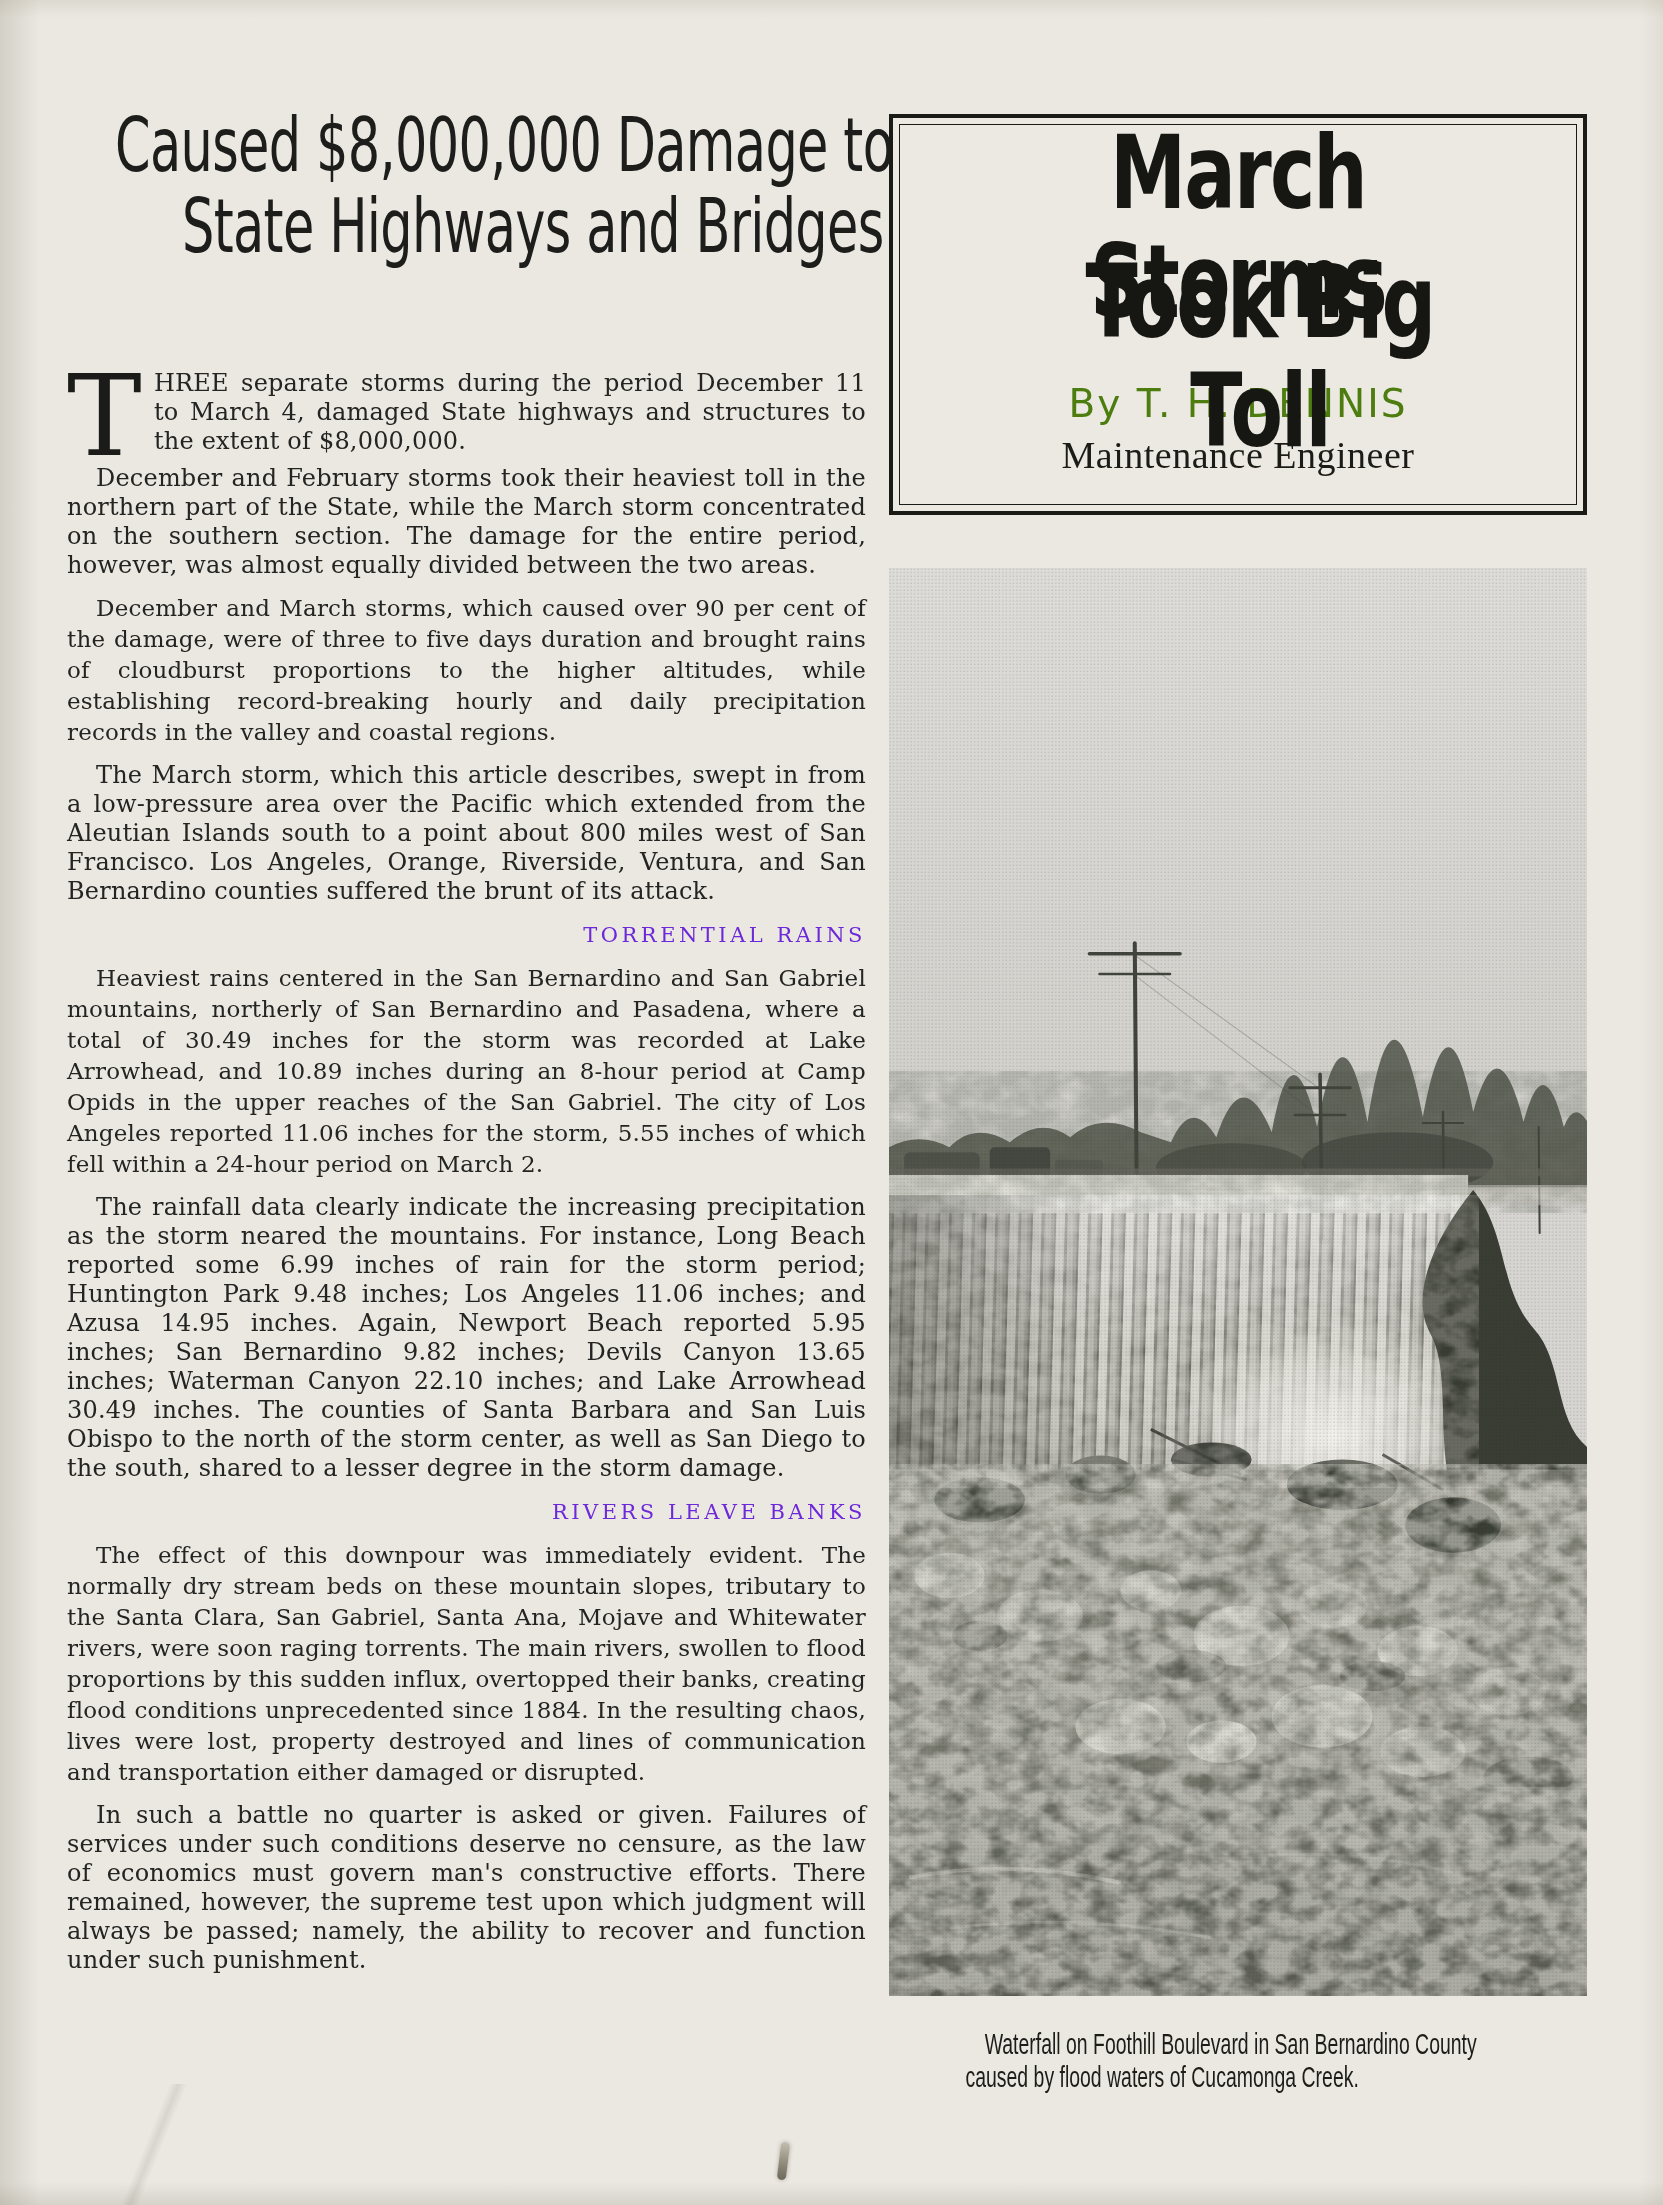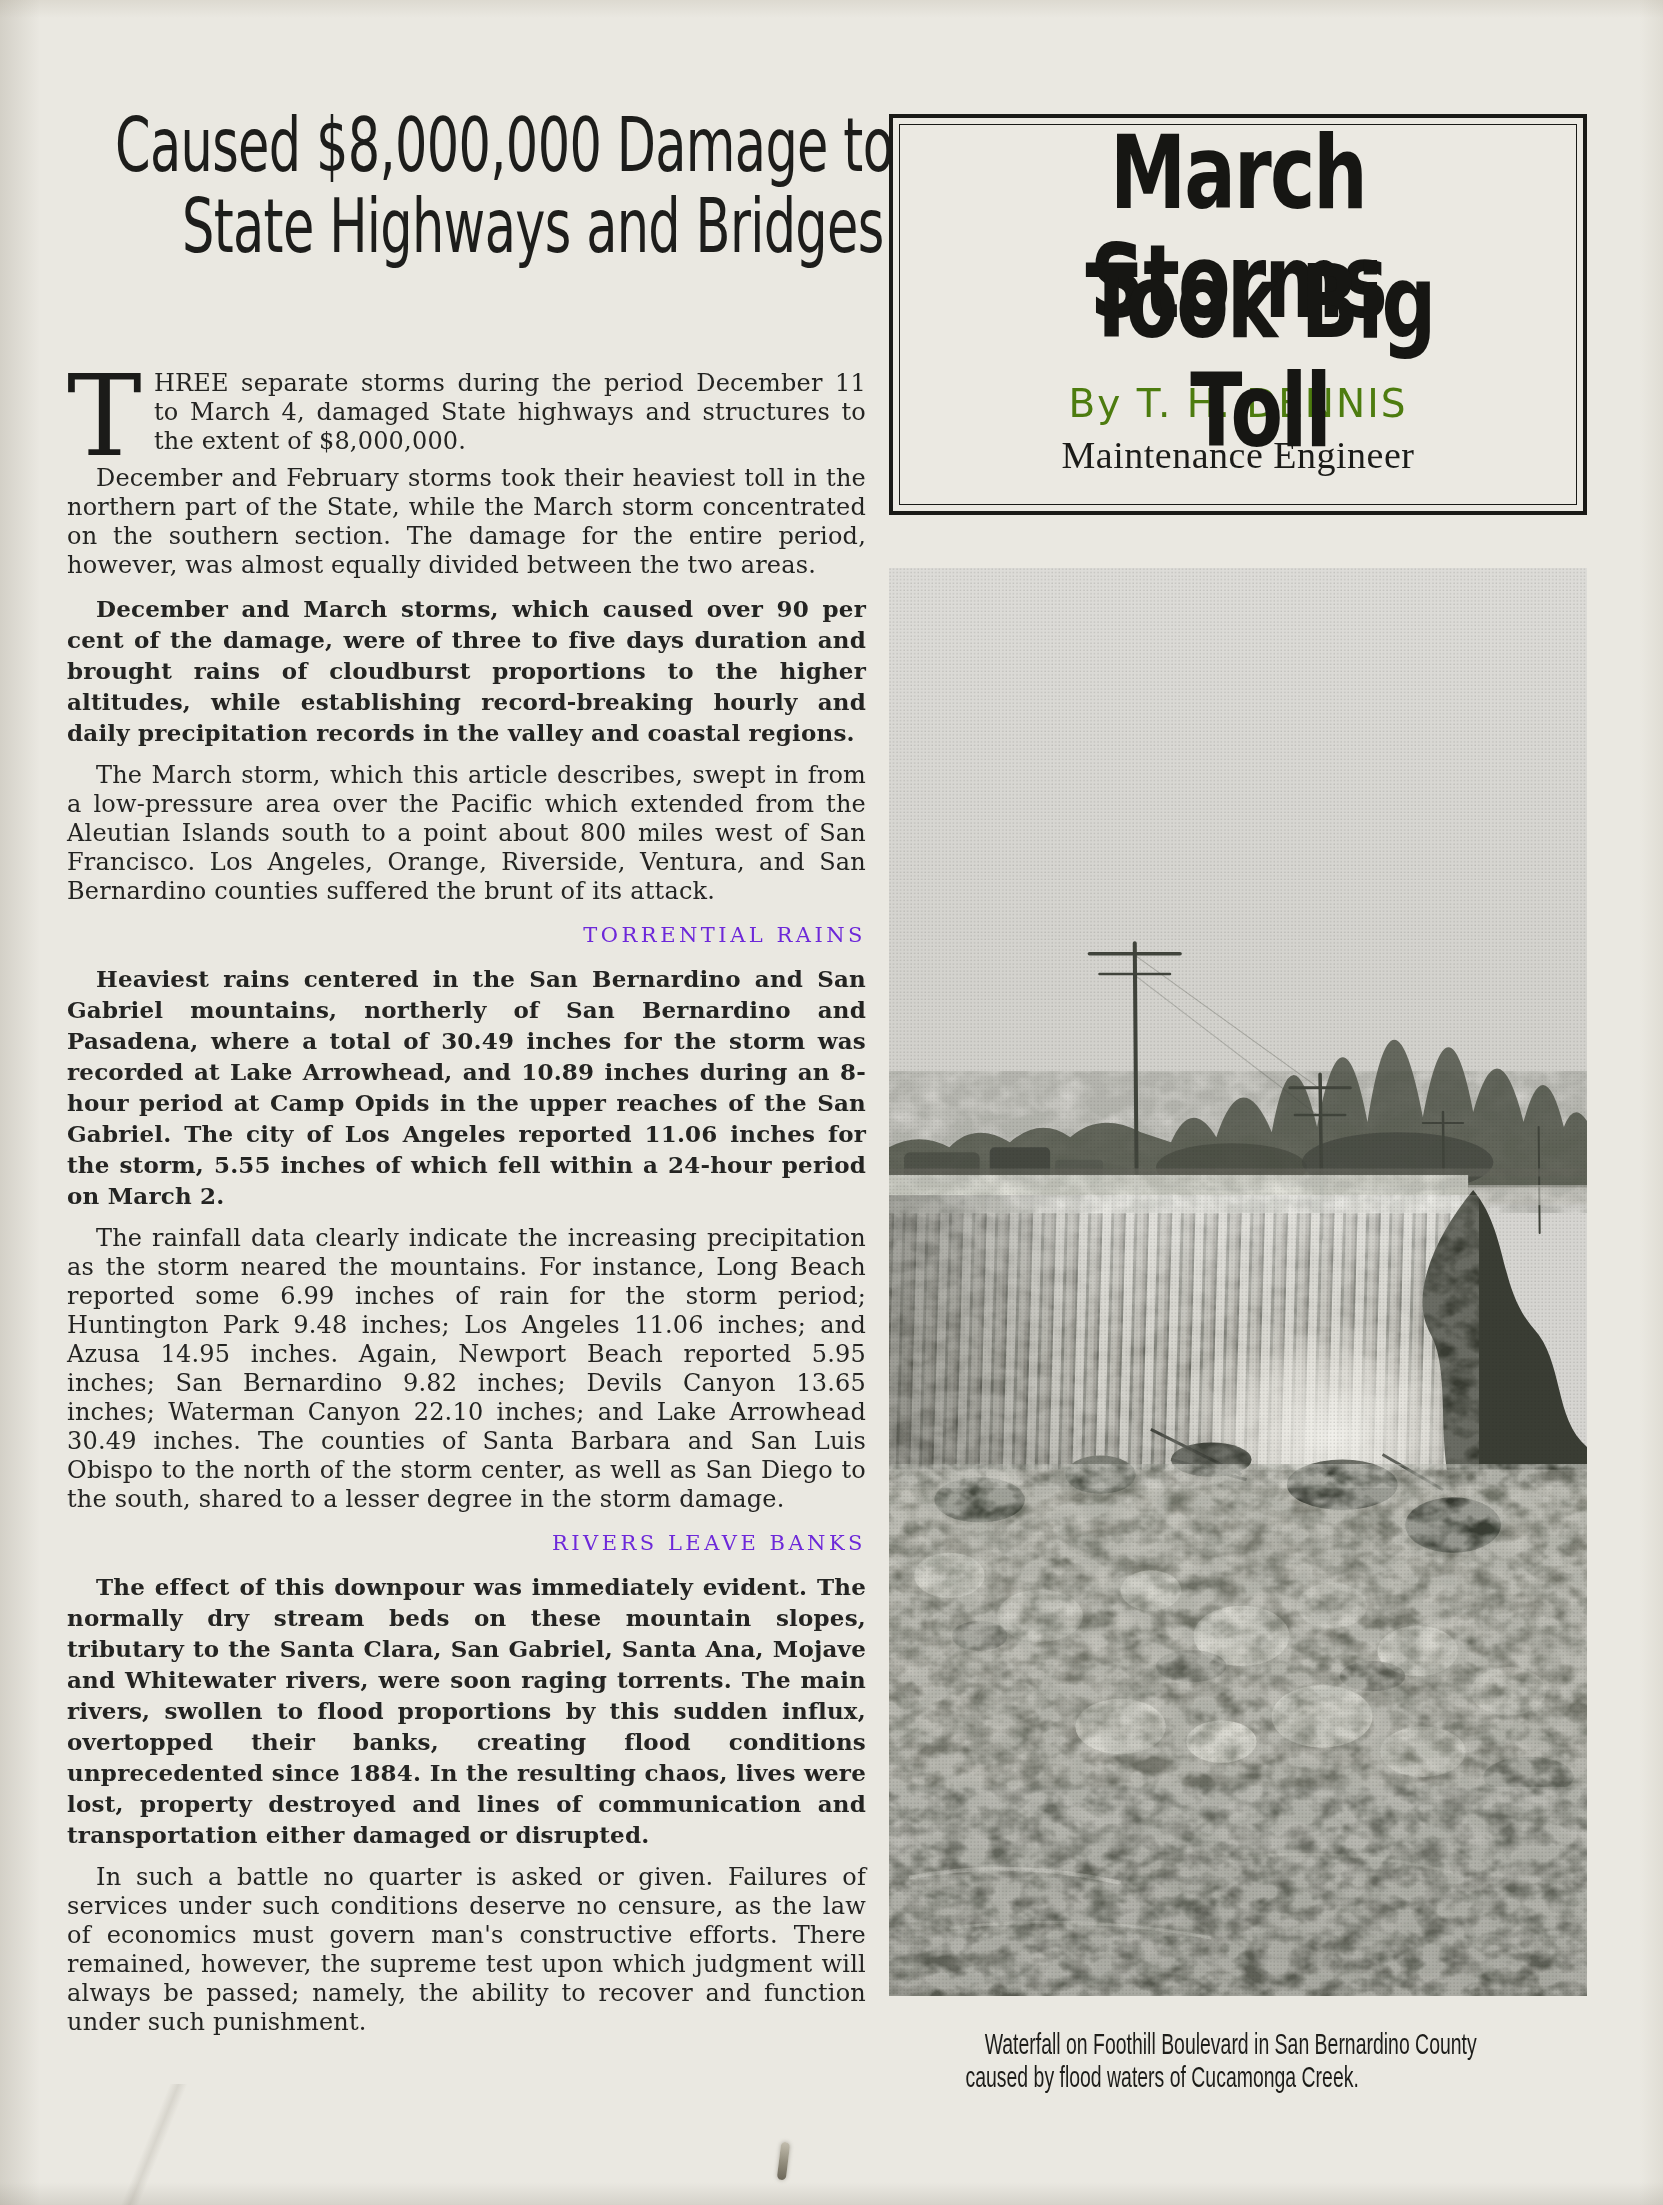--- a/index.html
+++ b/index.html
@@ -39,21 +39,21 @@
     transform:scaleX(.75);transform-origin:center;}
   .tb-by{margin-top:27px;text-align:center;font-family:"DejaVu Sans",sans-serif;
     font-size:39px;line-height:42px;letter-spacing:2px;color:#4d7c0f;}
   .tb-role{margin-top:9px;text-align:center;font-family:Liberation Serif, serif;
     font-size:38px;line-height:42px;letter-spacing:0.5px;color:#1b1b18;}
   
   .article{position:absolute;left:67px;top:369px;width:799px;
     text-align:justify;font-size:24px;line-height:29px;letter-spacing:0.2px;}
   .article p{margin:0 0 7.6px 0;}
   .article p.indent{text-indent:29px;}
-  .article p.bold{font-weight:700;font-size:23px;line-height:31px;margin:13px 0 13px 0;}
+  .article p.bold{font-weight:400;font-size:23px;line-height:31px;margin:13px 0 13px 0;}
   .sect-head{text-align:right;font-size:21px;letter-spacing:3.5px;margin:15px 0 12px 0;color:#6d28d9;}
   .dropcap{float:left;font-size:112px;line-height:86px;padding:4px 12px 0 0;color:#1b1b19;}
   
   .photo{position:absolute;left:889px;top:568px;width:698px;height:1428px;background:#d6d5d1;}
   .photo svg{display:block;width:100%;height:100%;}
   .caption{position:absolute;left:889px;top:2028px;width:698px;
     font-family:"Liberation Sans",sans-serif;font-weight:normal;color:#1c1c19;}
   .cap-line{white-space:nowrap;height:33px;}
   .cap-line>span{display:inline-block;font-size:27px;line-height:33px;
     transform:scale(.72,1.08);transform-origin:center;}

